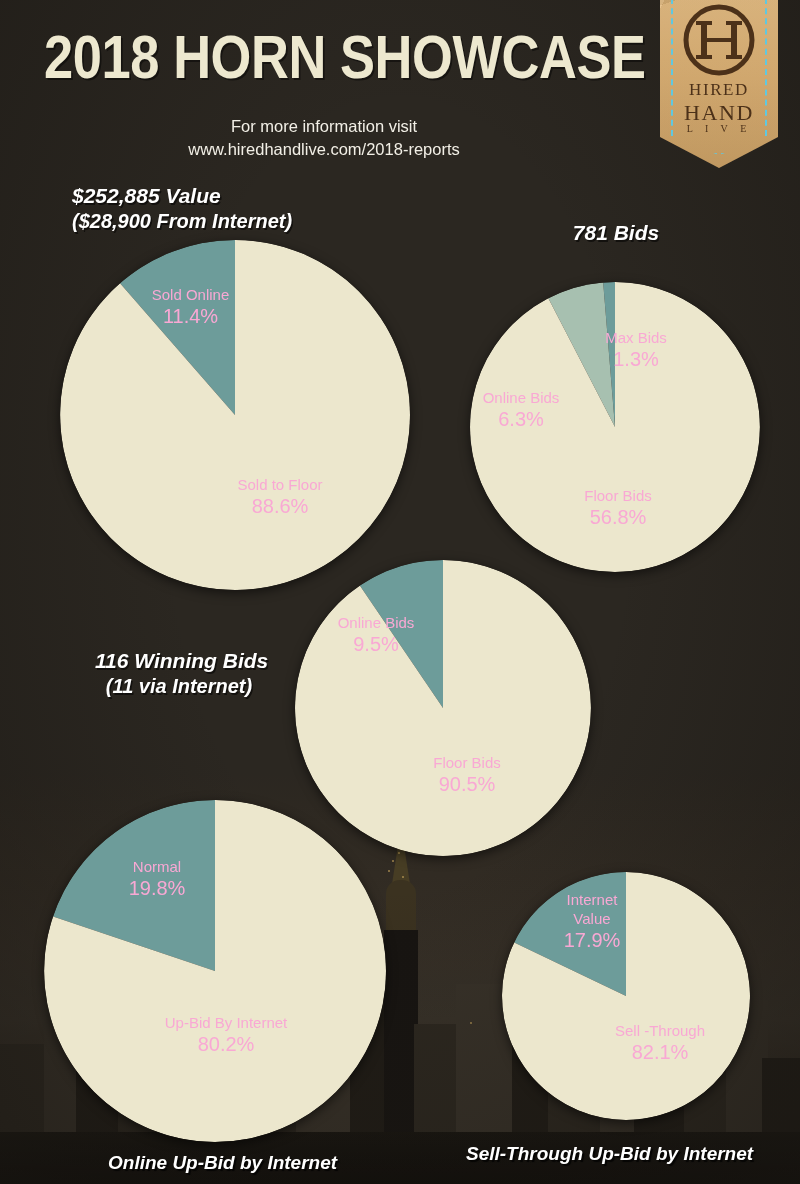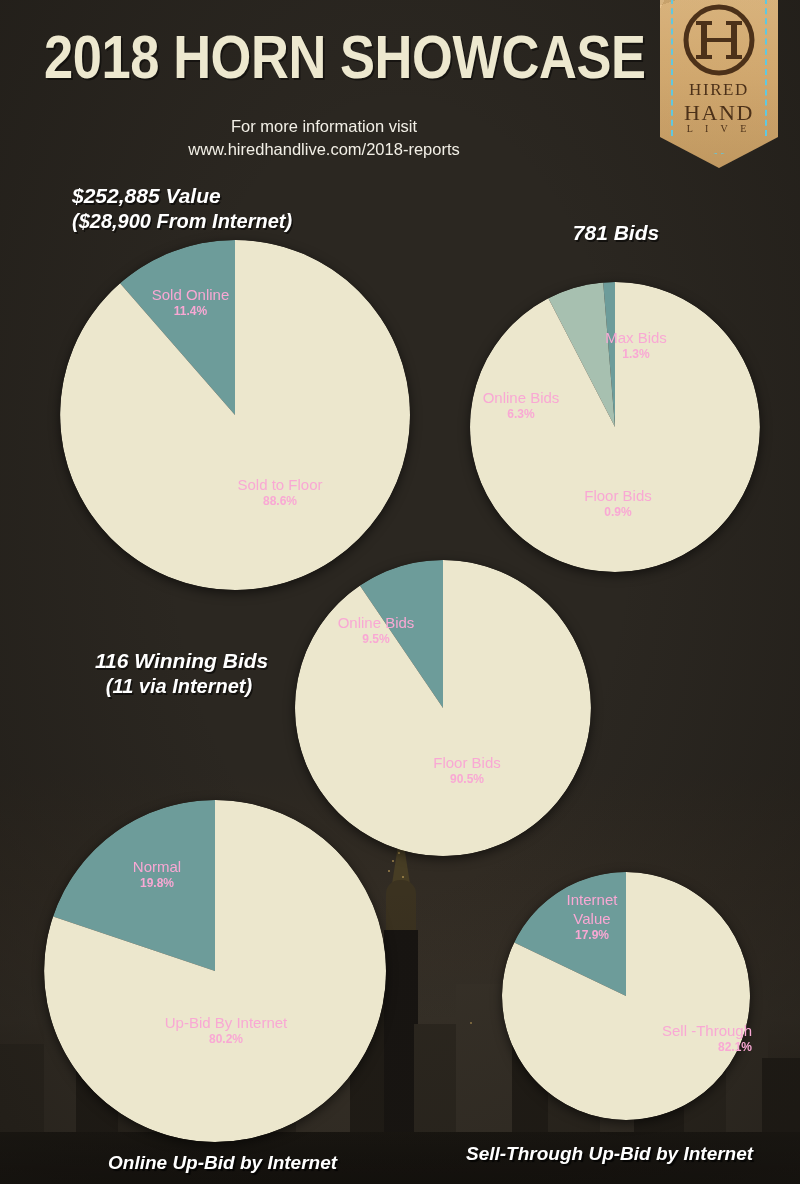--- a/index.html
+++ b/index.html
@@ -165,21 +165,21 @@
   }
 
   .slice-label {
     position: absolute;
     color: #f9a8d4;
     text-align: center;
     white-space: nowrap;
     line-height: 1.28;
   }
   .slice-label .nm { display: block; font-size: 15px; font-weight: normal; }
-  .slice-label .pc { display: block; font-size: 12px; font-weight: bold; }
+  .slice-label .pc { display: block; font-size: 20px; font-weight: normal; }
 </style>
 </head>
 <body>
 
 <div id="poster">
 
   <div id="skyline">
     <div class="sky"></div>
     <div class="bldg l2" style="left:0px;width:52px;height:140px;"></div>
     <div class="bldg l3" style="left:44px;width:38px;height:176px;"></div>
@@ -283,21 +283,21 @@
     <div class="slice-label" style="left:590px;top:328px;width:92px;">
       <span class="nm">Max Bids</span>
       <span class="pc">1.3%</span>
     </div>
     <div class="slice-label" style="left:466px;top:388px;width:110px;">
       <span class="nm">Online Bids</span>
       <span class="pc">6.3%</span>
     </div>
     <div class="slice-label" style="left:563px;top:486px;width:110px;">
       <span class="nm">Floor Bids</span>
-      <span class="pc">0.9%</span>
+      <span class="pc">56.8%</span>
     </div>
   </div>
 
   <div class="chart" style="left:0;top:0;">
     <div class="heading" style="left:95px;top:648px;text-align:center;width:168px;">
       <span class="ln1">116 Winning Bids</span>
       <span class="ln2">(11 via Internet)</span>
     </div>
     <div class="pie" style="left:295px;top:560px;width:296px;height:296px;">
       <div class="shadow"></div>
@@ -344,20 +344,20 @@
 
         <path d="M100 100 L100 0 A100 100 0 0 0 9.81 56.83 Z" fill="#6d9c9a"></path>
         <path d="M100 100 L9.81 56.83 A100 100 0 1 0 100 0 Z" fill="#ece7cd"></path>
       </svg>
     </div>
     <div class="slice-label" style="left:547px;top:890px;width:90px;">
       <span class="nm">Internet</span>
       <span class="nm">Value</span>
       <span class="pc">17.9%</span>
     </div>
-    <div class="slice-label" style="left:632px;top:1021px;width:120px;text-align:right;">
+    <div class="slice-label" style="left:600px;top:1021px;width:120px;">
       <span class="nm">Sell -Through</span>
       <span class="pc">82.1%</span>
     </div>
     <div class="caption" style="left:466px;top:1143px;">Sell-Through Up-Bid by Internet</div>
   </div>
 
 </div>
 
 </body></html>

